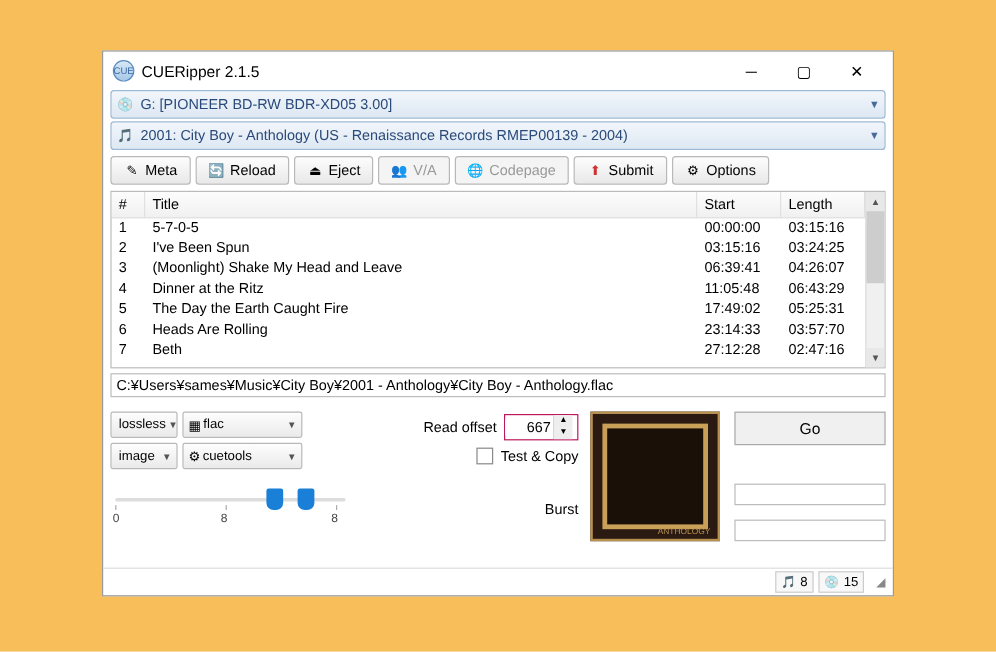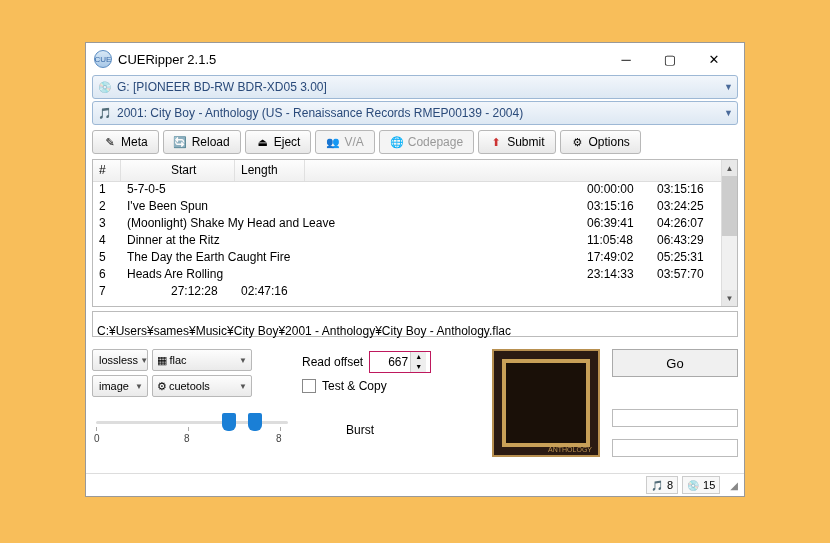--- a/index.html
+++ b/index.html
@@ -18,43 +18,43 @@
 .toolbar { display: flex; gap: 4px; padding: 3px 0; }
 .tbtn { display: flex; align-items: center; gap: 4px; padding: 3px 10px; border: 1px solid #b8b8b8; background: linear-gradient(#fdfdfd,#e8e8e8); border-radius: 3px; font-size: 12px; height: 24px; cursor: pointer; }
 .tbtn.disabled { color: #999; background: #f4f4f4; }
 .tbtn .ico { width: 14px; height: 14px; display: flex; align-items: center; justify-content: center; font-size: 11px; }
 .tracklist { border: 1px solid #bbb; background: #fff; height: 148px; display: flex; }
 .tracklist-inner { flex: 1; overflow: hidden; }
 .thead { display: flex; height: 22px; border-bottom: 1px solid #ddd; font-size: 12px; background: linear-gradient(#fdfdfd,#f0f0f0); }
 .thead > div { padding: 3px 6px; border-right: 1px solid #e0e0e0; }
 .col-n { width: 28px; }
 .col-t { flex: 1; }
-.col-s { width: 70px; margin-left: 44px; }
+.col-s { width: 70px; }
 .col-l { width: 70px; }
 .trow { display: flex; font-size: 12px; height: 17px; }
 .trow > div { padding: 0 6px; }
 .scrollbar { width: 16px; background: #f0f0f0; border-left: 1px solid #ddd; position: relative; }
 .scroll-up, .scroll-down { height: 16px; background: #e8e8e8; display: flex; align-items: center; justify-content: center; font-size: 8px; color: #555; }
 .scroll-down { position: absolute; bottom: 0; width: 100%; }
 .scroll-thumb { position: absolute; top: 16px; width: 100%; height: 60px; background: #cdcdcd; }
-.pathbox { border: 1px solid #bbb; padding: 12px 4px; font-size: 12px; margin-top: 2px; height: 20px; }
+.pathbox { border: 1px solid #bbb; padding: 2px 4px; font-size: 12px; margin-top: 2px; height: 20px; }
 .bottom-area { display: flex; gap: 10px; margin-top: 10px; }
 .settings-col { width: 200px; display: flex; flex-direction: column; gap: 4px; }
 .setting-row { display: flex; gap: 4px; }
 .mini-combo { display: flex; align-items: center; border: 1px solid #b8b8b8; background: linear-gradient(#fdfdfd,#eaeaea); height: 22px; font-size: 11px; padding: 0 4px; border-radius: 2px; }
 .mini-combo .txt { flex: 1; padding: 0 2px; }
 .mini-combo .arrow { font-size: 8px; color: #555; }
 .mini-combo.w1 { width: 56px; }
 .mini-combo.w2 { width: 100px; }
 .slider-box { margin-top: 6px; position: relative; height: 44px; }
 .slider-track { position: absolute; top: 14px; left: 4px; right: 4px; height: 3px; background: #ddd; border-radius: 2px; }
 .slider-tick { position: absolute; top: 20px; width: 1px; height: 4px; background: #aaa; }
 .slider-label { position: absolute; top: 26px; font-size: 10px; color: #444; }
 .slider-thumb { position: absolute; top: 6px; width: 14px; height: 18px; background: #1a7fd6; border-radius: 2px 2px 6px 6px; }
-.mid-col { width: 180px; display: flex; flex-direction: column; gap: 6px; padding-top: 2px; }
+.mid-col { width: 180px; display: flex; flex-direction: column; gap: 6px; padding-top: 2px; align-items: flex-end; }
 .mid-row { display: flex; align-items: center; gap: 6px; font-size: 12px; }
 .spinner { display: flex; align-items: center; border: 1px solid #be185d; height: 22px; width: 62px; font-size: 12px; }
 .spinner input { border: none; width: 40px; text-align: right; padding: 0 2px; font-size: 12px; outline: none; }
 .spin-btns { display: flex; flex-direction: column; width: 16px; border-left: 1px solid #ccc; }
 .spin-btns div { height: 10px; font-size: 7px; text-align: center; line-height: 10px; background: #eee; }
 .checkbox { width: 14px; height: 14px; border: 1px solid #888; }
 .burst-label { font-size: 12px; margin-left: 44px; margin-top: 24px; }
 .art-col { width: 110px; }
 .album-art { width: 108px; height: 108px; background: #2a1a12; border: 2px solid #b89050; position: relative; overflow: hidden; }
 .album-art::before { content: ''; position: absolute; inset: 8px; border: 4px solid #c8a058; background: #1a1008; }
@@ -121,20 +121,21 @@
       <div class="tbtn">
           <span class="ico">⚙</span>
           <span>Options</span>
         </div>
     </div>
 
     <div class="tracklist">
       <div class="tracklist-inner">
         <div class="thead">
           <div class="col-n">#</div>
+          <div class="col-t">Title</div>
           <div class="col-s">Start</div>
           <div class="col-l">Length</div>
         </div>
         <div id="track-rows">
             <div class="trow">
               <div class="col-n">1</div>
               <div class="col-t">5-7-0-5</div>
               <div class="col-s">00:00:00</div>
               <div class="col-l">03:15:16</div>
             </div>
@@ -163,20 +164,21 @@
               <div class="col-l">05:25:31</div>
             </div>
             <div class="trow">
               <div class="col-n">6</div>
               <div class="col-t">Heads Are Rolling</div>
               <div class="col-s">23:14:33</div>
               <div class="col-l">03:57:70</div>
             </div>
             <div class="trow">
               <div class="col-n">7</div>
+              <div class="col-t">Beth</div>
               <div class="col-s">27:12:28</div>
               <div class="col-l">02:47:16</div>
             </div>
           </div>
       </div>
       <div class="scrollbar">
         <div class="scroll-up">▲</div>
         <div class="scroll-thumb"></div>
         <div class="scroll-down">▼</div>
       </div>

